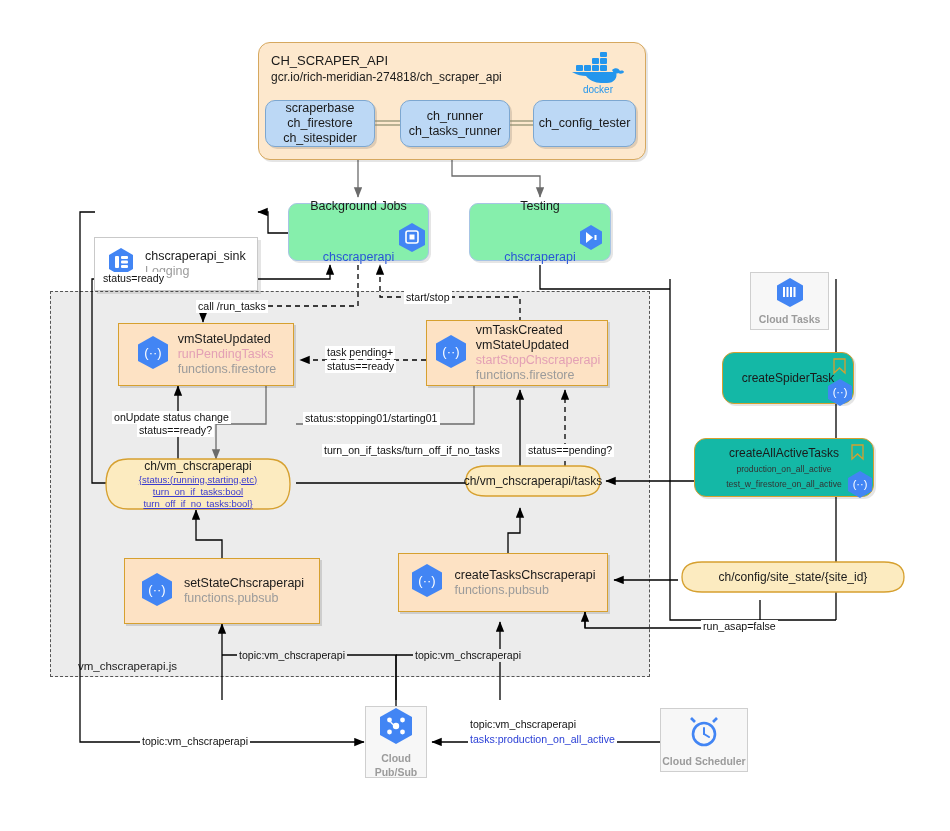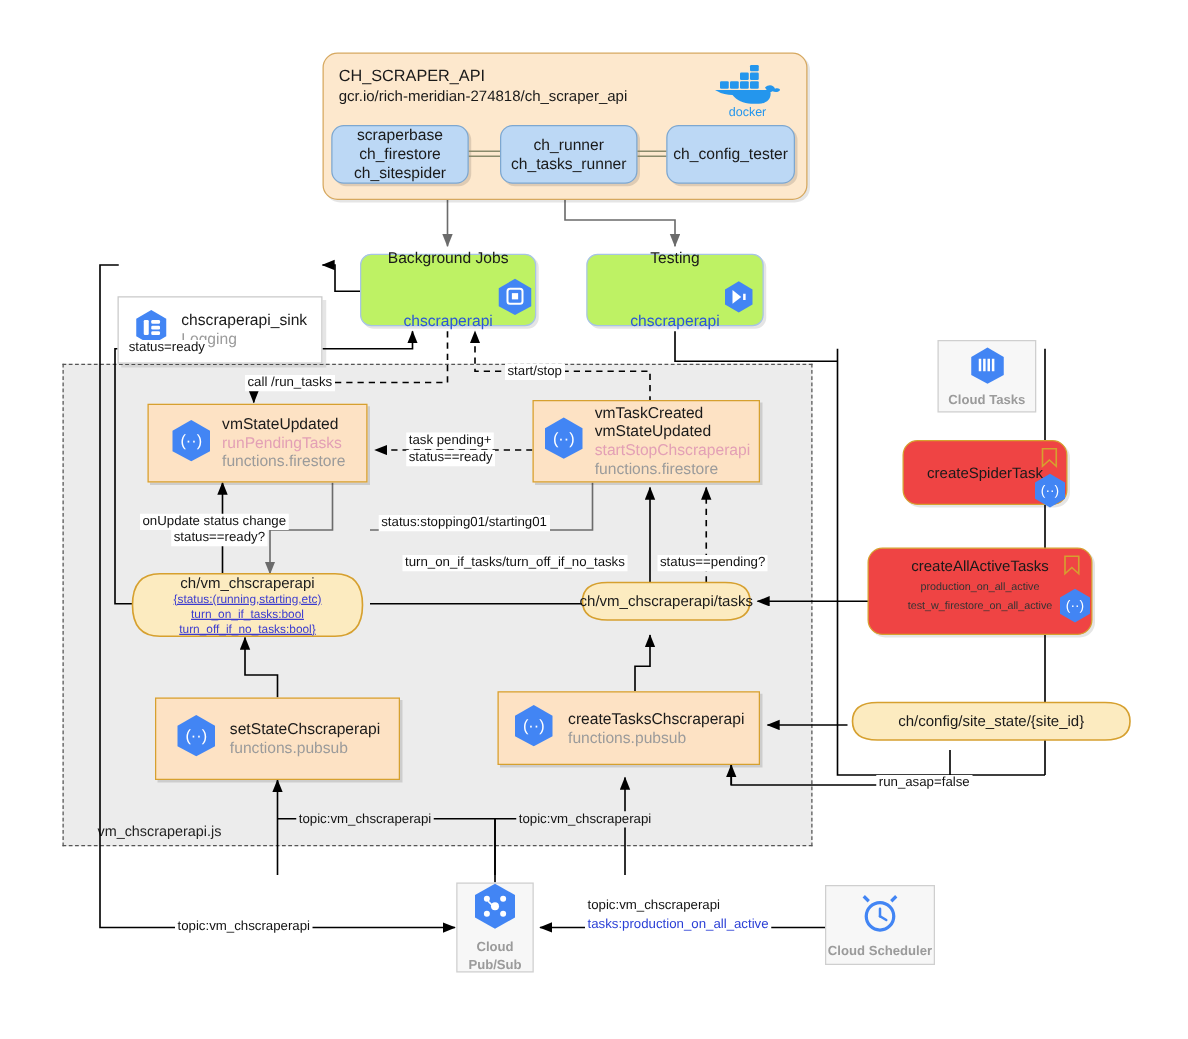--- a/index.html
+++ b/index.html
@@ -9,25 +9,25 @@
   svg.layer{position:absolute;left:0;top:0;width:950px;height:831px;pointer-events:none;}
 
   
   .box{position:absolute;box-sizing:border-box;display:flex;flex-direction:column;
        align-items:center;justify-content:center;text-align:center;}
 
   .docker-group{background:#fde8cd;border:1.6px solid #d6a85f;border-radius:12px;
        box-shadow:2px 2px 0 rgba(0,0,0,.10);}
   .blue-box{background:#bcd8f5;border:1.3px solid #7da7d0;border-radius:10px;
        box-shadow:2px 2px 0 rgba(0,0,0,.12);}
-  .blue-soft{background:#bef264;border:1.1px solid #a7c4e4;border-radius:9px;
+  .blue-soft{background:#86efac;border:1.1px solid #a7c4e4;border-radius:9px;
        box-shadow:2px 2px 0 rgba(0,0,0,.10);gap:36px;}
   .fn-box{background:#fde2c4;border:1.4px solid #d6a02f;
        box-shadow:2px 2px 0 rgba(0,0,0,.13);}
-  .fn-round{background:#ef4444;border:1.4px solid #d6a02f;border-radius:12px;
+  .fn-round{background:#14b8a6;border:1.4px solid #d6a02f;border-radius:12px;
        box-shadow:2px 2px 0 rgba(0,0,0,.10);}
   .white-card{background:#ffffff;border:1.1px solid #c9c9c9;
        box-shadow:3px 3px 0 rgba(0,0,0,.10);margin-top:47px;}
   .plain-card{background:#f7f7f7;border:1.1px solid #cfcfcf;}
 
   .t-title{font-size:12.5px;color:#1a1a1a;line-height:15px;}
   .t-sub{font-size:12.5px;color:#9b9b9b;line-height:15px;}
   .t-pink{font-size:12.5px;color:#e3a0b5;line-height:15px;}
   .t-blue{font-size:12.5px;color:#2a56d6;line-height:15px;}
   .t-small-blue{font-size:9.5px;color:#3b3bcf;line-height:12px;text-decoration:underline;}
@@ -304,21 +304,21 @@
       <path d="M2,1 h11 v14 l-5.5,-5 l-5.5,5 z" fill="none" stroke="#d6a02f" stroke-width="1.3"></path>
     </svg>
   </div>
   <div class="abs" style="left:826px;top:378px;">
     <svg width="28" height="29" viewBox="0 0 28 29">
       <polygon points="14,1 26,8 26,21 14,28 2,21 2,8" fill="#4285f4"></polygon>
       <text x="14" y="18" font-family="Liberation Sans, sans-serif" font-size="11" fill="#fff" text-anchor="middle">(··)</text>
     </svg>
   </div>
 
-  <div class="box fn-round" style="left:694px;top:438px;width:180px;height:70px;justify-content:flex-start;padding-top:7px;gap:4px;">
+  <div class="box fn-round" style="left:694px;top:438px;width:180px;height:59px;justify-content:flex-start;padding-top:7px;gap:4px;">
     <span style="font-size:12px;color:#1a1a1a;">createAllActiveTasks</span>
     <span class="t-tiny">production_on_all_active</span>
     <span class="t-tiny">test_w_firestore_on_all_active</span>
   </div>
   <div class="abs" style="left:850px;top:444px;">
     <svg width="15" height="17" viewBox="0 0 15 17">
       <path d="M2,1 h11 v14 l-5.5,-5 l-5.5,5 z" fill="none" stroke="#d6a02f" stroke-width="1.3"></path>
     </svg>
   </div>
   <div class="abs" style="left:846px;top:470px;">

